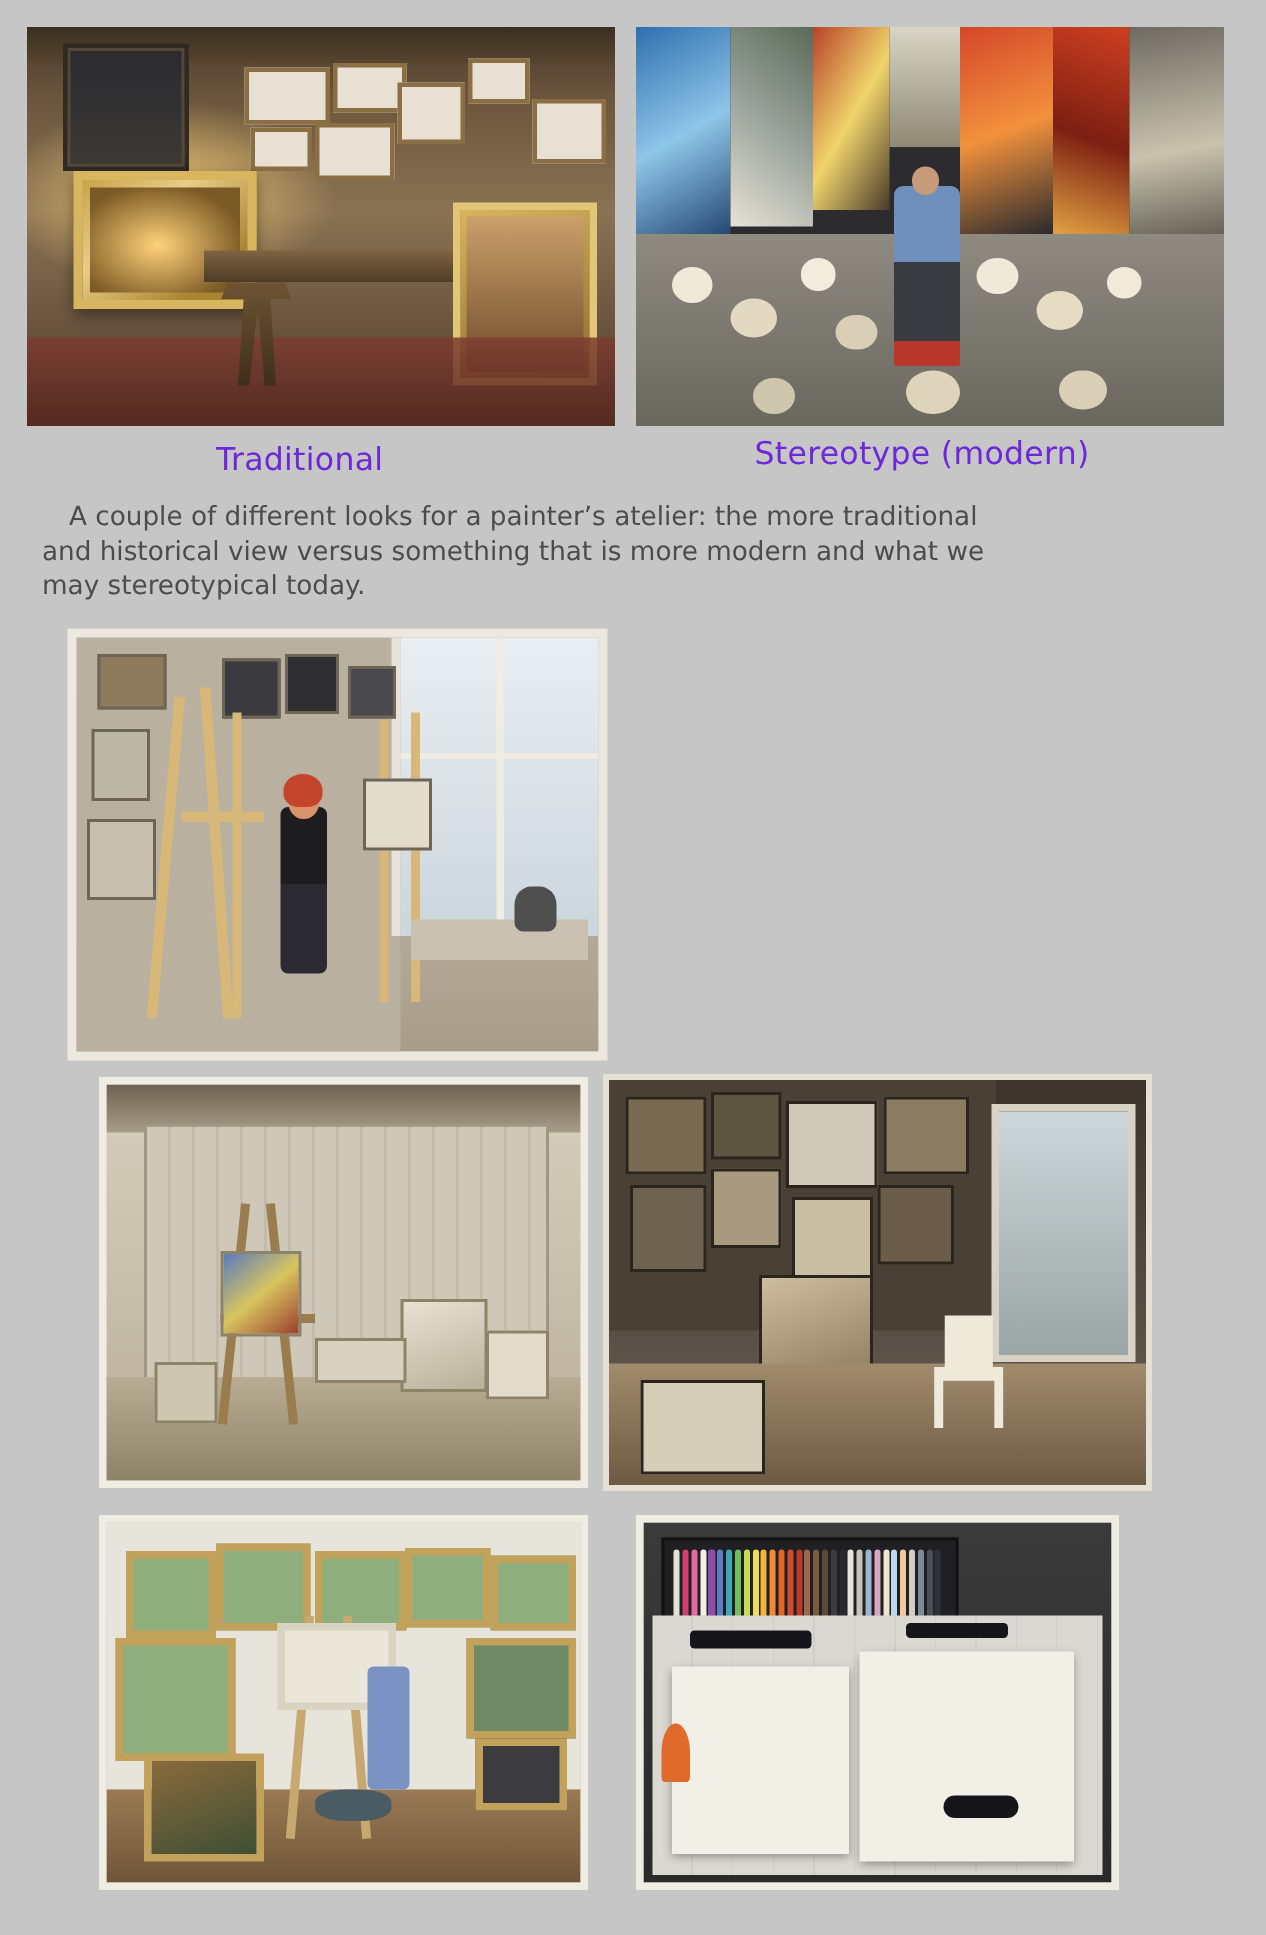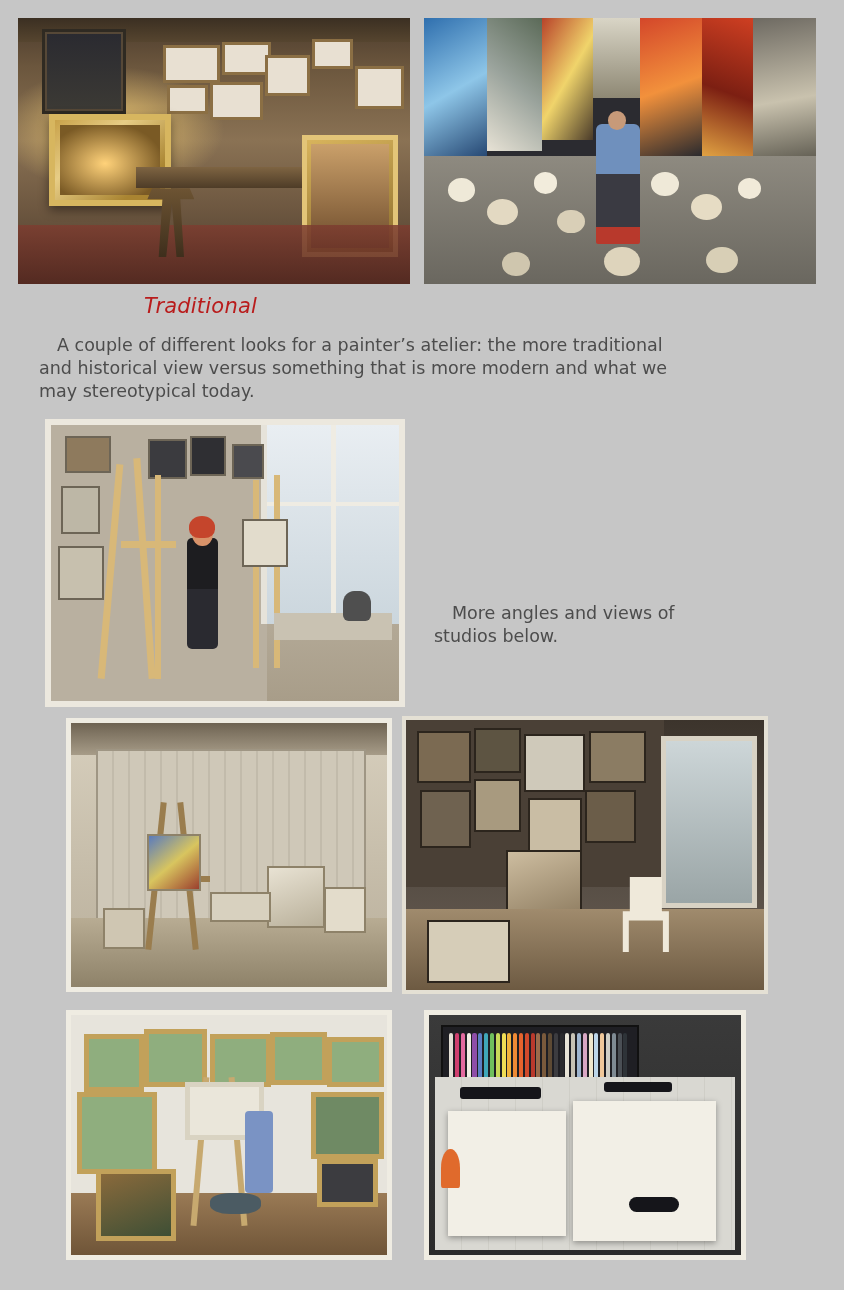--- a/index.html
+++ b/index.html
@@ -19,26 +19,25 @@
     width: 844px;
     height: 1290px;
   }
   .photo {
     position: absolute;
     overflow: hidden;
     background: #6b6b6b;
   }
   .caption {
     position: absolute;
-    color: #b91c1c;
+    color: #6d28d9;
     font-size: 21px;
     font-family: "DejaVu Sans", sans-serif;
     letter-spacing: 0.2px;
     white-space: nowrap;
-    font-style: italic;
   }
   .para {
     position: absolute;
     color: #4c4c4c;
     font-size: 17.5px;
     line-height: 23px;
     font-family: "DejaVu Sans", sans-serif;
   }
   .para .indent { padding-left: 18px; }
 
@@ -255,22 +254,23 @@
     <div class="dot" style="left:34%;top:72%;width:7%;height:9%;background:#d9cfb7;"></div>
     <div class="dot" style="left:58%;top:58%;width:7%;height:9%;background:#efe9d8;"></div>
     <div class="dot" style="left:68%;top:66%;width:8%;height:10%;background:#e6dcc4;"></div>
     <div class="dot" style="left:80%;top:60%;width:6%;height:8%;background:#f1ead9;"></div>
     <div class="dot" style="left:46%;top:86%;width:9%;height:11%;background:#ded4bc;"></div>
     <div class="dot" style="left:20%;top:88%;width:7%;height:9%;background:#cfc6ae;"></div>
     <div class="dot" style="left:72%;top:86%;width:8%;height:10%;background:#d8cfb6;"></div>
   </div>
 
   <div class="caption" style="left:144px; top:294px;">Traditional</div>
-
-  <div class="para" style="left:28px; top:334px; width:660px;margin-left:11px;">
+  <div class="caption" style="left:503px; top:290px;">Stereotype (modern)</div>
+
+  <div class="para" style="left:28px; top:334px; width:660px;">
     <span class="indent">A couple of different looks for a painter’s atelier: the more traditional and historical view versus something that is more modern and what we may stereotypical today.</span>
   </div>
 
   <div class="photo p3" style="left:45px; top:419px; width:360px; height:288px; border:6px solid #ece8de; box-sizing:border-box;">
     <div class="wall"></div>
     <div class="window"></div>
     <div class="mullion" style="right:0;top:28%;width:38%;height:4px;"></div>
     <div class="mullion" style="right:18%;top:0;width:5px;height:72%;"></div>
     <div class="smallart" style="left:4%;top:4%;width:12%;height:12%;background:#8e7a5d;"></div>
     <div class="smallart" style="left:3%;top:22%;width:10%;height:16%;background:#bdb7a6;"></div>
@@ -286,23 +286,20 @@
     <div class="easel" style="left:64%;top:18%;width:6px;height:70%;"></div>
     <div class="smallart" style="left:55%;top:34%;width:12%;height:16%;background:#e2dccc;"></div>
     <div class="woman-body"></div>
     <div class="woman-head"></div>
     <div class="woman-hair"></div>
     <div class="bench"></div>
     <div class="cat"></div>
   </div>
 
 
-  <div class="para" style="left:434px; top:602px; width:290px;">
-    <span class="indent">More angles and views of studios below.</span>
-  </div>
 
   <div class="photo p4" style="left:66px; top:718px; width:326px; height:274px; border:5px solid #efece2; box-sizing:border-box;">
     <div class="ceil"></div>
     <div class="back"></div>
     <div class="floorw"></div>
     <div class="easel4" style="left:26%;top:30%;width:6px;height:56%;transform:rotate(6deg);"></div>
     <div class="easel4" style="left:36%;top:30%;width:6px;height:56%;transform:rotate(-6deg);"></div>
     <div class="easel4" style="left:24%;top:58%;width:20%;height:6px;"></div>
     <div class="cvs" style="left:24%;top:42%;width:16%;height:20%;background:linear-gradient(140deg,#5a7bbd,#d8c55f,#9b3f2e);"></div>
     <div class="cvs" style="left:62%;top:54%;width:17%;height:22%;background:linear-gradient(160deg,#e8e2d3,#b9b09a);"></div>

